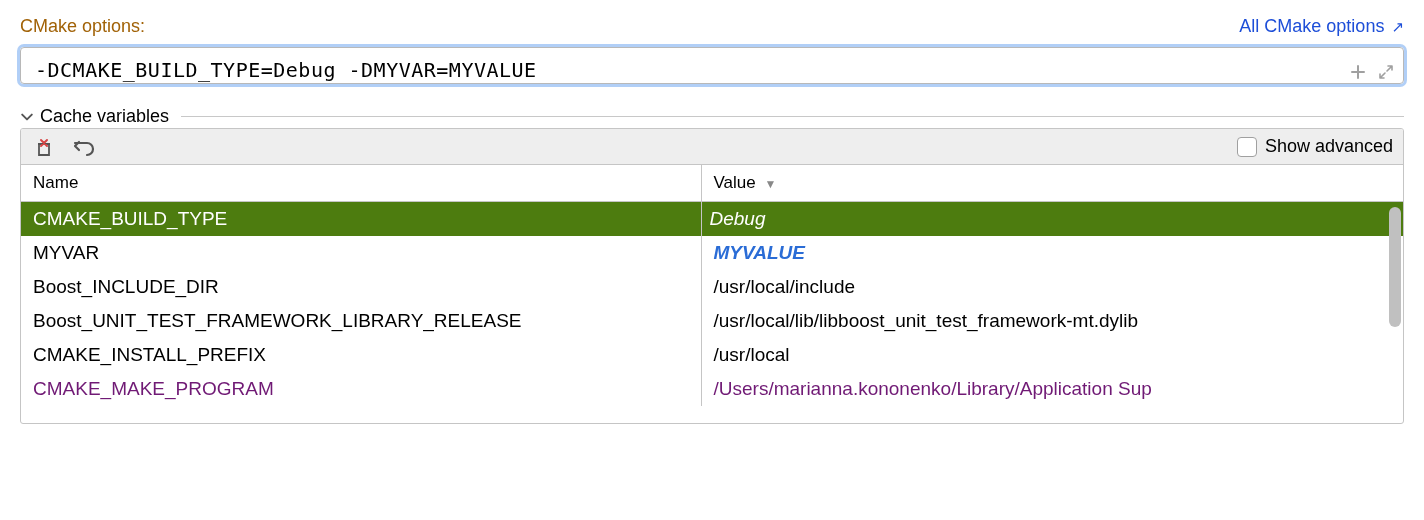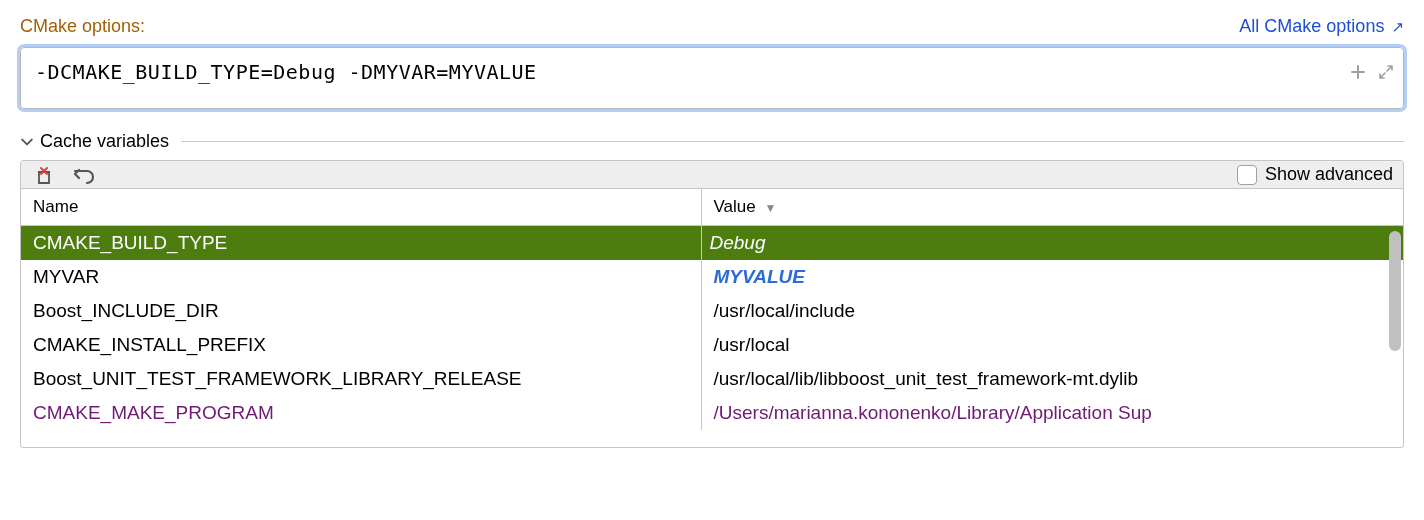--- a/index.html
+++ b/index.html
@@ -20,23 +20,23 @@
   }
   .label-row .lbl { font-size: 18px; color: #a16207; }
   .link { color: #1d4ed8; font-size: 18px; cursor: pointer; }
   .link .arrow { font-size: 15px; margin-left: 2px; }
   .options-input-wrap {
     position: relative;
     border: 1px solid #b8b8b8;
     border-radius: 4px;
     box-shadow: 0 0 0 3px rgba(100, 160, 240, 0.5);
     display: flex;
-    align-items: center;
-    padding: 0 6px 12px 12px;
-    height: 62px;
+    align-items: flex-end;
+    padding: 0 6px 0 12px;
+    height: 37px;
   }
   .options-input {
     flex: 1;
     border: none;
     outline: none;
     font-family: "Menlo", "Consolas", monospace;
     font-size: 20px;
     letter-spacing: 0.5px;
     color: #000;
     background: transparent;
@@ -45,21 +45,21 @@
     width: 22px; height: 22px;
     display: inline-flex; align-items: center; justify-content: center;
     color: #a0a0a0;
     margin-left: 6px;
     cursor: pointer;
   }
   .section-header {
     display: flex;
     align-items: center;
     margin-top: 22px;
-    margin-bottom: 8px;
+    margin-bottom: 1px;
   }
   .section-header .chev {
     width: 14px; height: 14px;
     display: inline-flex; align-items: center; justify-content: center;
     color: #555;
     margin-right: 6px;
     cursor: pointer;
   }
   .section-header .title { font-size: 18px; color: #000; }
   .section-header .rule {
@@ -72,21 +72,21 @@
     border: 1px solid #c5c5c5;
     border-radius: 3px;
     overflow: hidden;
   }
   .toolbar {
     display: flex;
     align-items: center;
     background: #eeeeee;
     border-bottom: 1px solid #c5c5c5;
     padding: 4px 10px;
-    height: 28px;
+    height: 36px;
   }
   .tb-btn {
     width: 30px; height: 30px;
     display: inline-flex; align-items: center; justify-content: center;
     color: #555;
     cursor: pointer;
     margin-right: 8px;
   }
   .tb-spacer { flex: 1; }
   .checkbox {
@@ -217,26 +217,26 @@
         </tr>
         <tr class="row2">
           <td class="col-name">MYVAR</td>
           <td class="col-value">MYVALUE</td>
         </tr>
         <tr>
           <td class="col-name">Boost_INCLUDE_DIR</td>
           <td class="col-value">/usr/local/include</td>
         </tr>
         <tr>
+          <td class="col-name">Boost_UNIT_TEST_FRAMEWORK_LIBRARY_RELEASE</td>
+          <td class="col-value">/usr/local/lib/libboost_unit_test_framework-mt.dylib</td>
+        </tr>
+        <tr>
           <td class="col-name">CMAKE_INSTALL_PREFIX</td>
           <td class="col-value">/usr/local</td>
-        </tr>
-        <tr>
-          <td class="col-name">Boost_UNIT_TEST_FRAMEWORK_LIBRARY_RELEASE</td>
-          <td class="col-value">/usr/local/lib/libboost_unit_test_framework-mt.dylib</td>
         </tr>
         <tr class="last">
           <td class="col-name">CMAKE_MAKE_PROGRAM</td>
           <td class="col-value">/Users/marianna.kononenko/Library/Application Sup</td>
         </tr>
       </tbody>
     </table>
     <div class="scrollbar-track">
       <div class="scrollbar-thumb"></div>
     </div>

